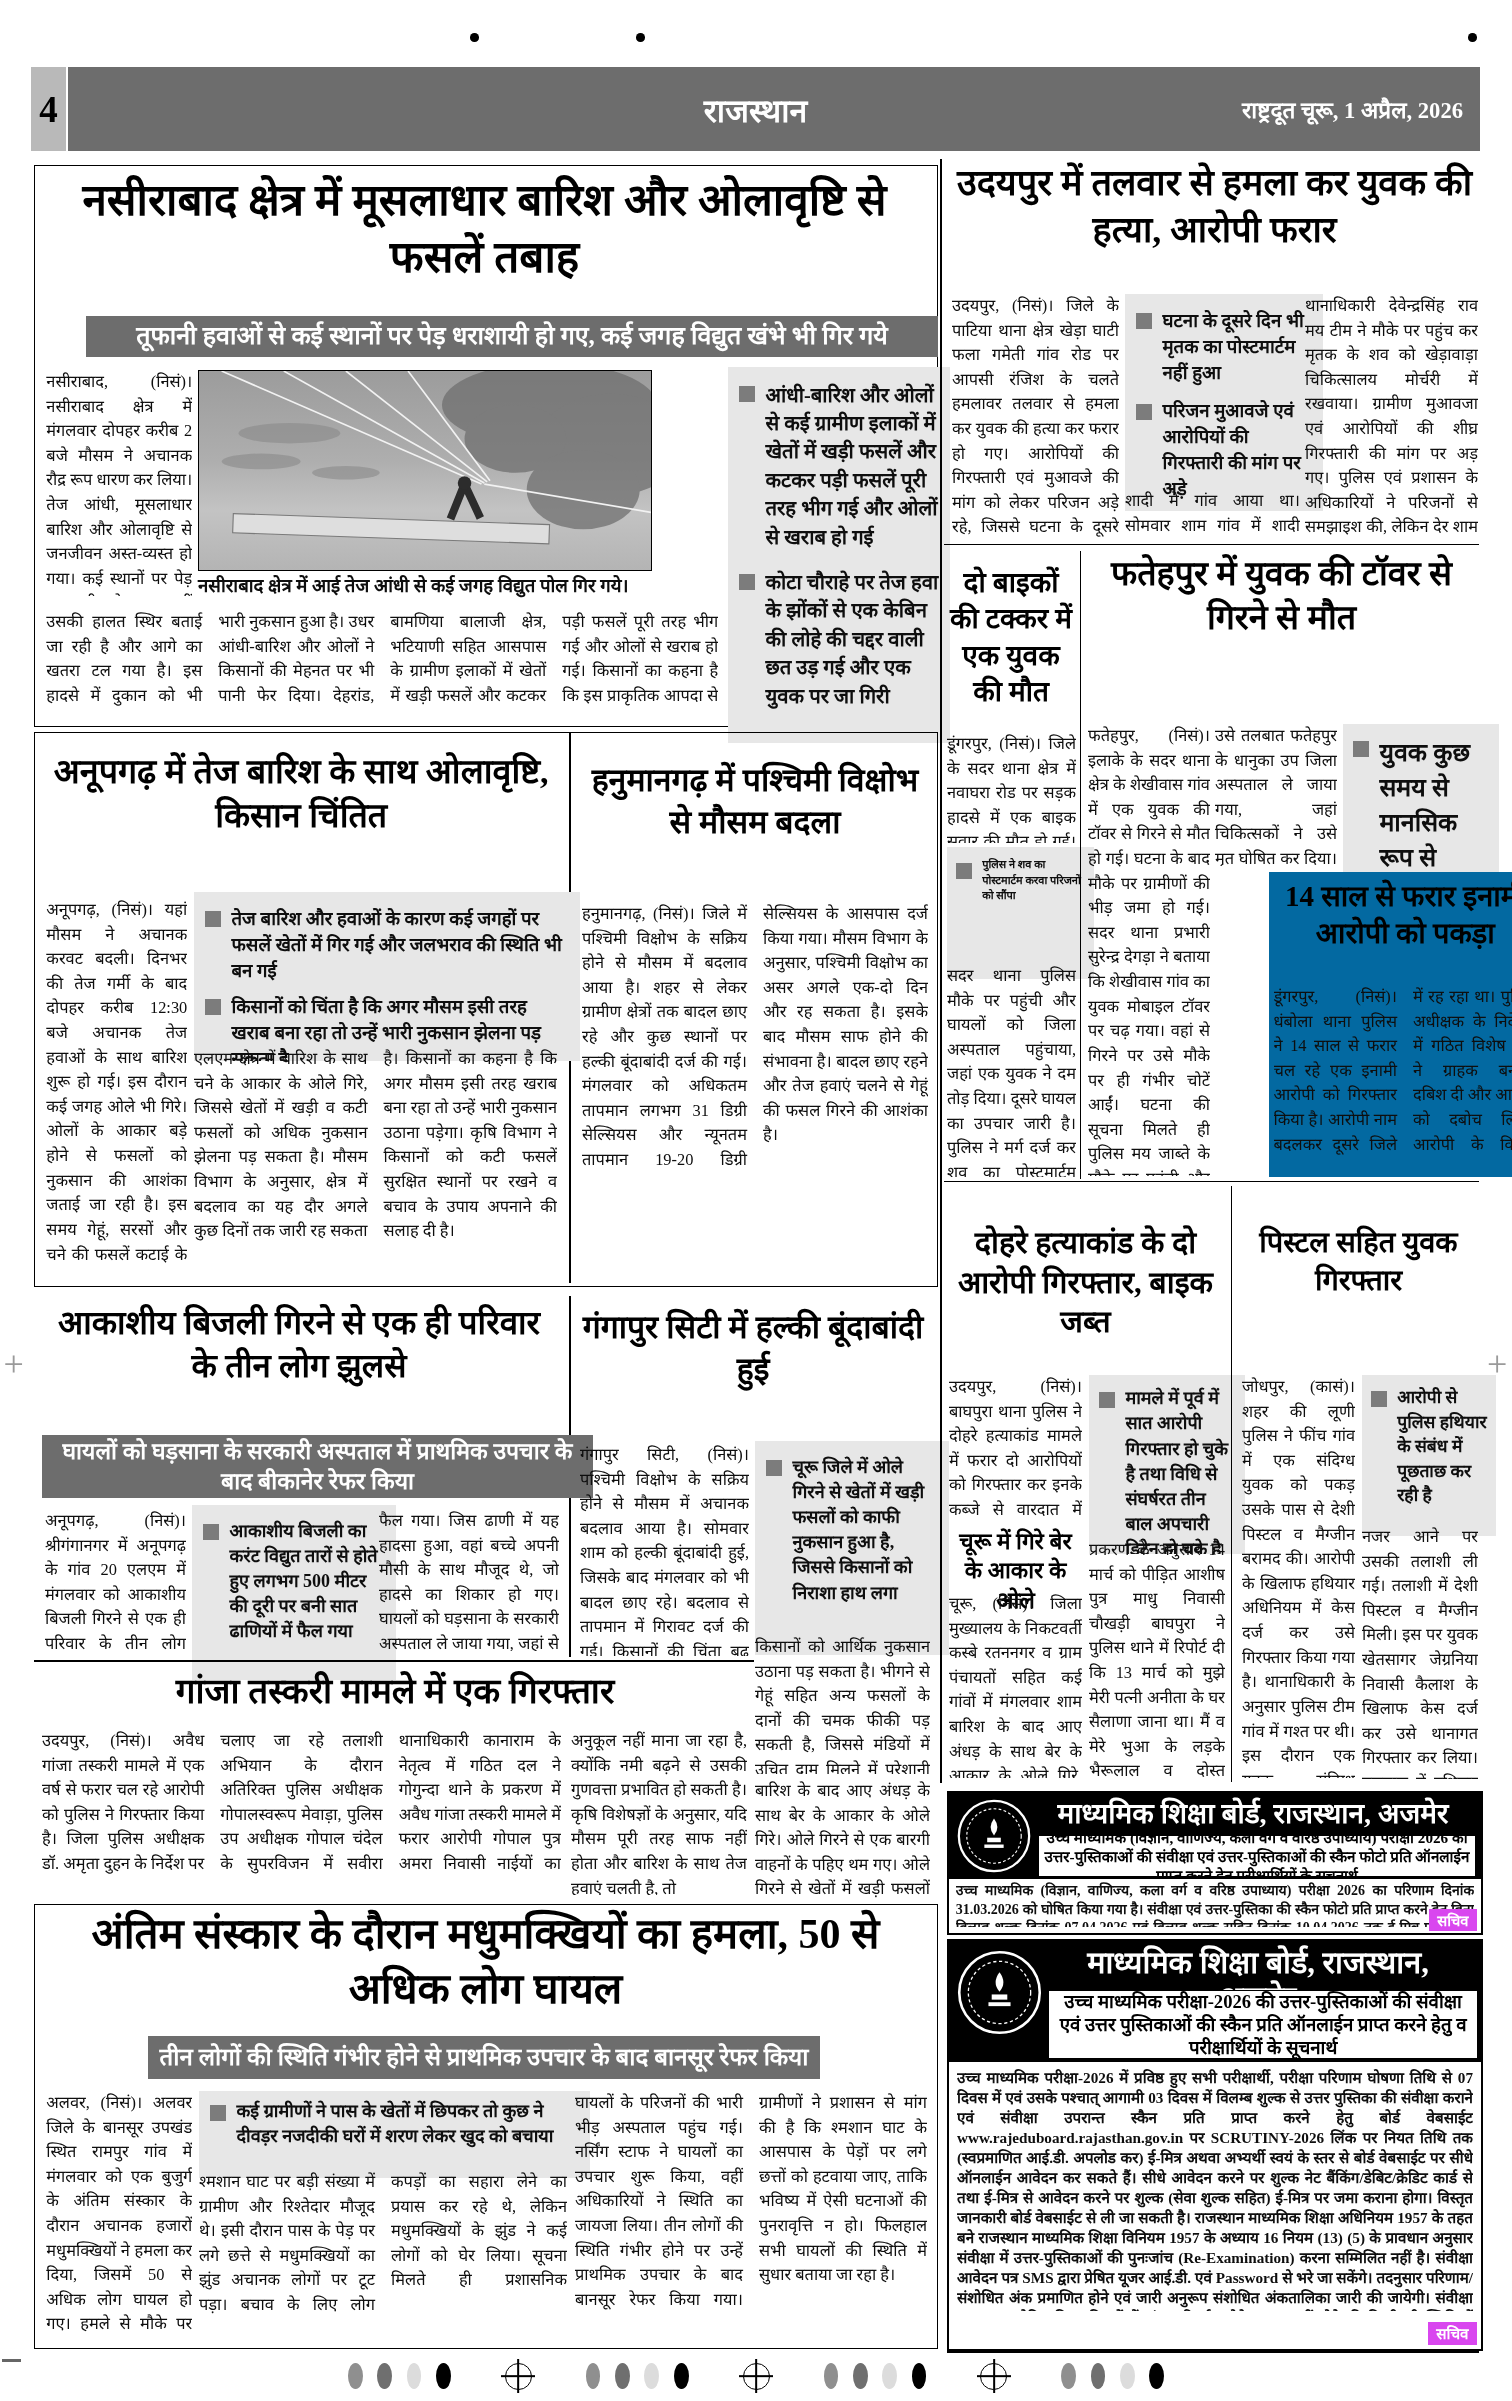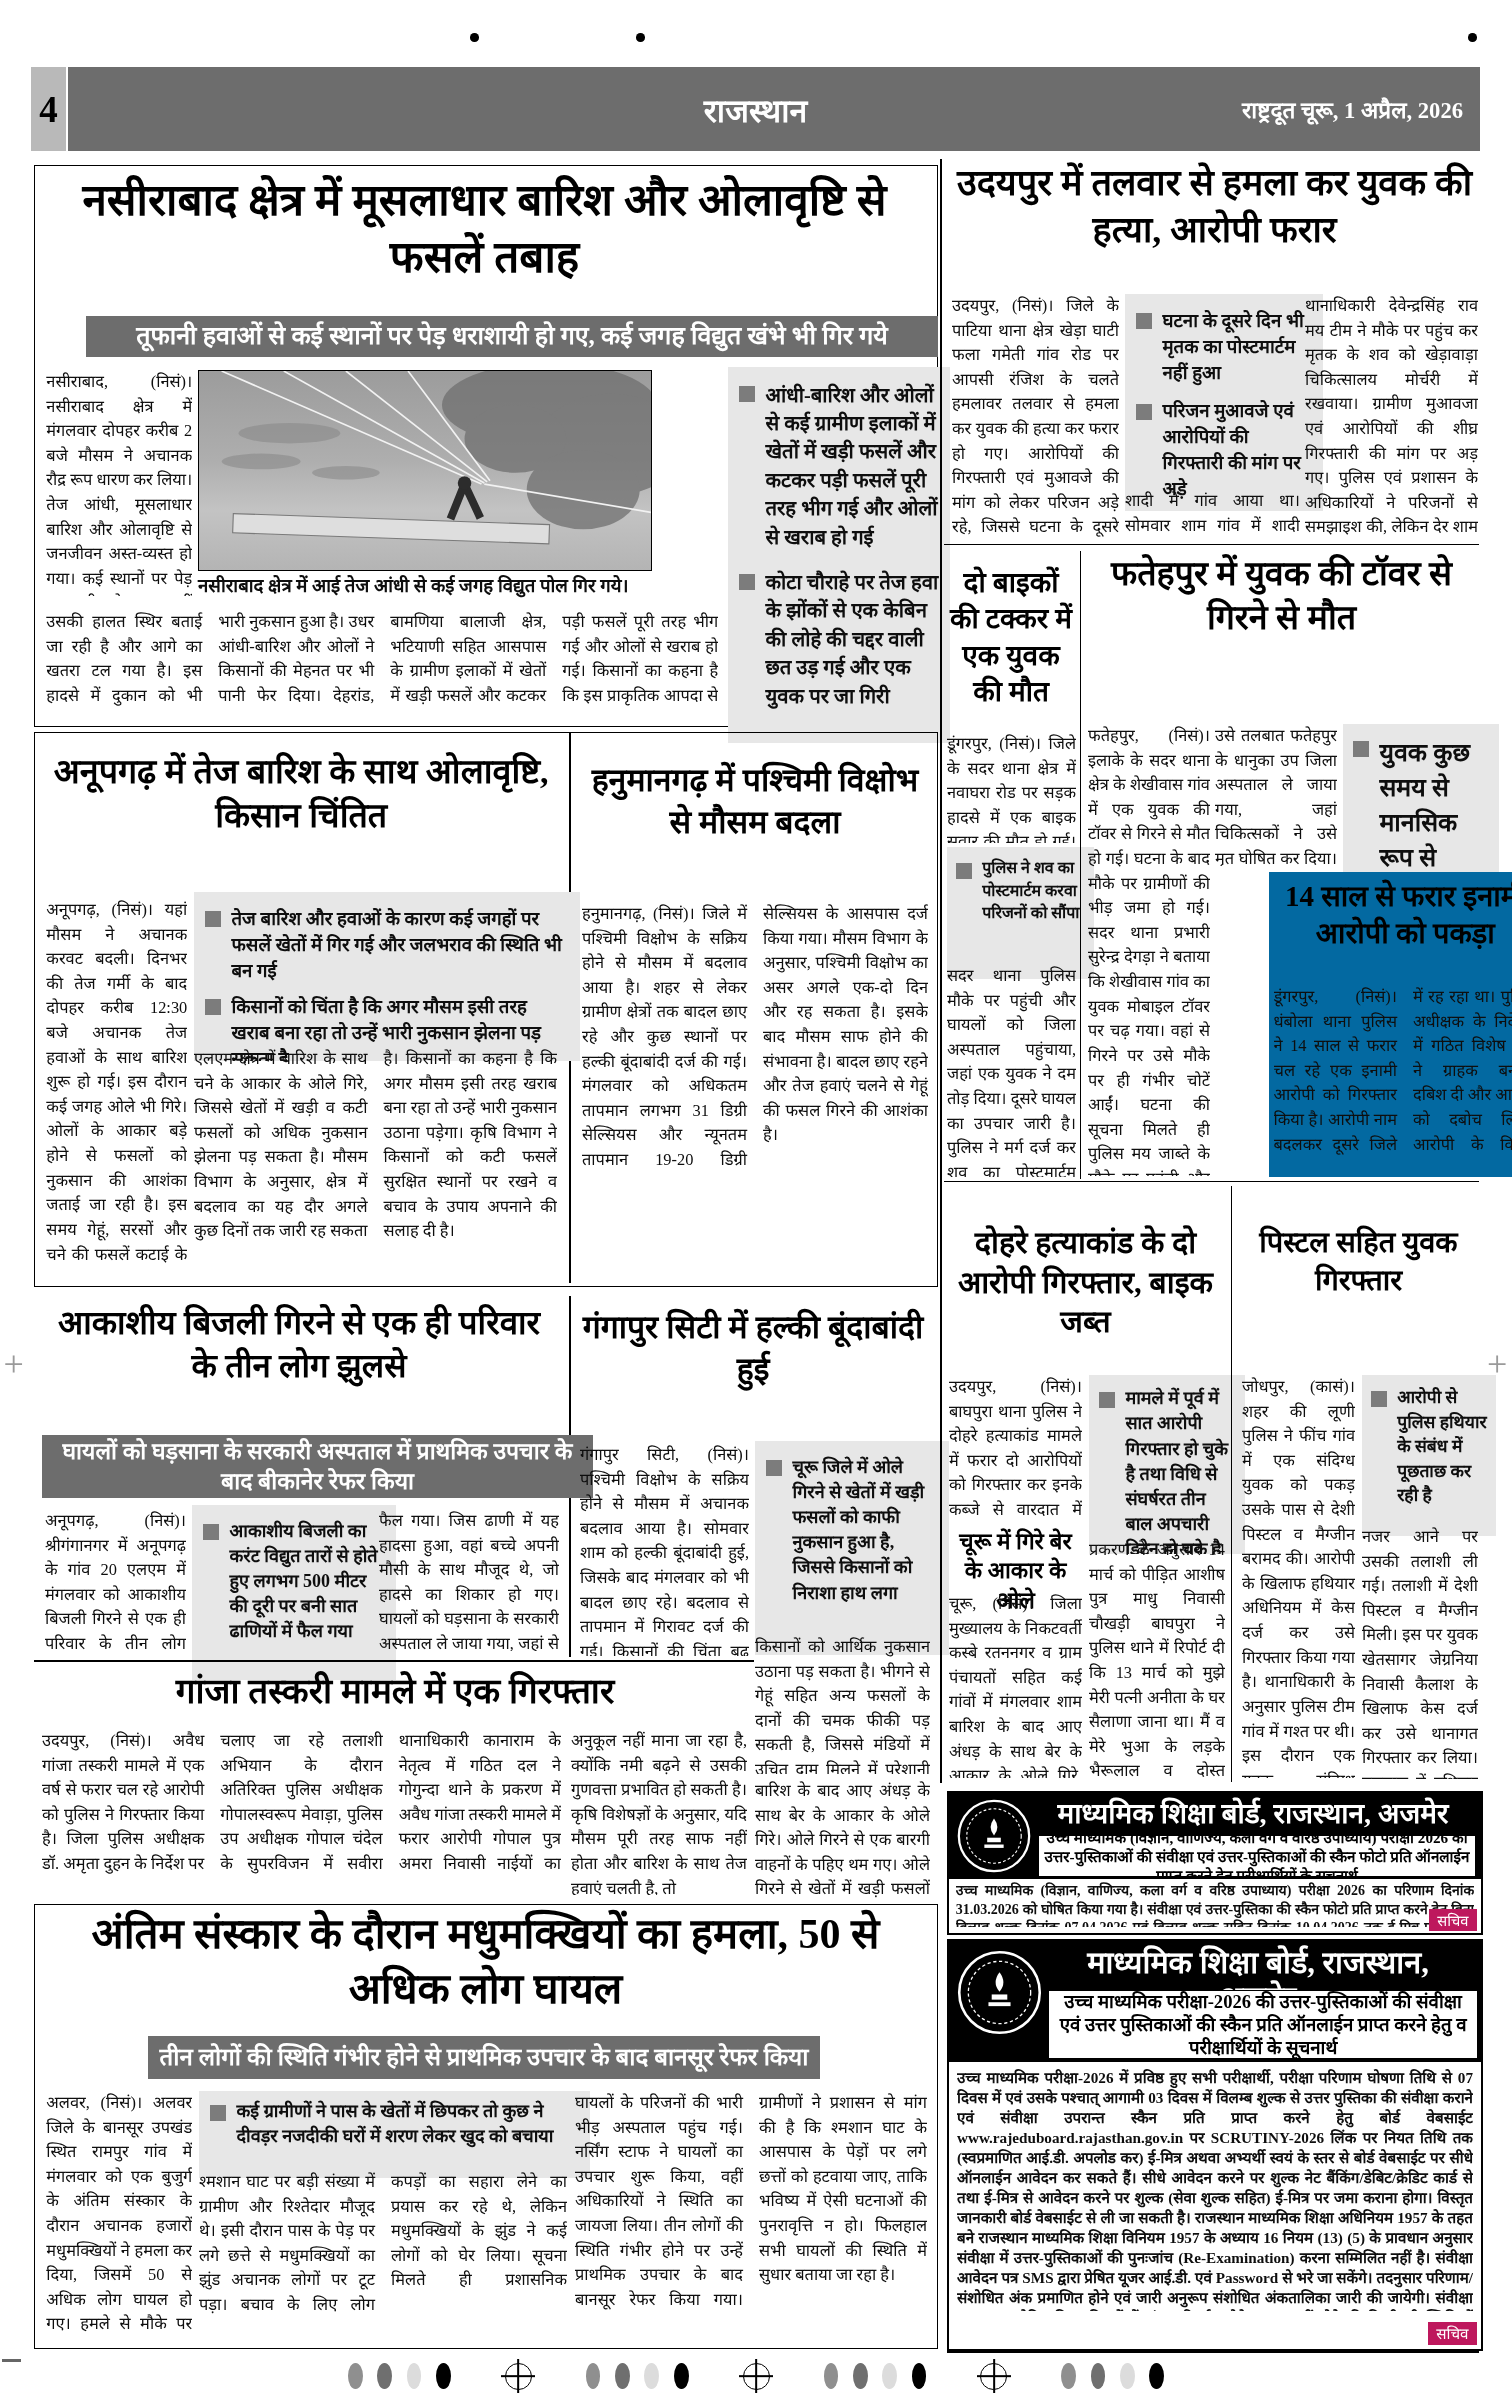--- a/index.html
+++ b/index.html
@@ -16,21 +16,21 @@
   .bullet{display:flex;gap:10.2px;font-weight:700;line-height:1.4;text-align:left;}
   .sq{flex:0 0 16px;width:16px;height:16px;background:#7c7c7c;margin-top:5.6px;}
   .rule{background:#000;}
   .caption{font-weight:700;font-size:18.6px;line-height:1.3;}
   .photoframe{border:1.7px solid #000;background:#b9b9b9;overflow:hidden;}
   .notice{border:2.3px solid #000;background:#fff;overflow:hidden;}
   .nhead{position:relative;background:#000;color:#fff;overflow:hidden;}
   .ntitle{font-weight:700;text-align:center;color:#fff;line-height:1.15;}
   .nsub{background:#fff;color:#000;font-weight:700;text-align:center;display:flex;align-items:center;justify-content:center;line-height:1.25;border:1.7px solid #000;}
   .nbody{font-weight:600;text-align:justify;overflow:hidden;line-height:1.32;}
-  .chip{background:#be185d;color:#fff;font-weight:400;padding:1.1px 8px;}
+  .chip{background:#d946ef;color:#fff;font-weight:700;padding:1.1px 8px;}
   .regrow{display:flex;align-items:center;justify-content:center;gap:54px;}
   .ovals{display:flex;gap:14.7px;}
   .oval{width:14.7px;height:26px;border-radius:50%;}
   .o1{background:#8f8f8f;}.o2{background:#6f6f6f;}.o3{background:#dcdcdc;}.o4{background:#000;}
   .regmark{width:25px;height:25px;border:1.7px solid #000;border-radius:50%;position:relative;}
   .regmark:before{content:"";position:absolute;left:50%;top:-4.5px;bottom:-4.5px;width:1.7px;background:#000;transform:translateX(-50%);}
   .regmark:after{content:"";position:absolute;top:50%;left:-4.5px;right:-4.5px;height:1.7px;background:#000;transform:translateY(-50%);}
   .dot{width:8.5px;height:8.5px;background:#000;border-radius:50%;}
   .plus{font-size:36px;color:#9a9a9a;font-weight:400;line-height:1;}
 </style>
@@ -184,21 +184,21 @@
     </div>
   </div>
   <div class="abs bt" style="left:1125px;top:489px;width:175px;height:51px;">शादी में गांव आया था। सोमवार शाम गांव में शादी समारोह (35) के दौरान पुरानी रंजिश को लेकर कुछ लोगों ने उसे घेर लिया और तलवार से ताबड़तोड़ वार कर दिए।</div>
   <div class="abs bt" style="left:1305px;top:294px;width:173px;height:246px;">थानाधिकारी देवेन्द्रसिंह राव मय टीम ने मौके पर पहुंच कर मृतक के शव को खेड़ावाड़ा चिकित्सालय मोर्चरी में रखवाया। ग्रामीण मुआवजा एवं आरोपियों की शीघ्र गिरफ्तारी की मांग पर अड़ गए। पुलिस एवं प्रशासन के अधिकारियों ने परिजनों से समझाइश की, लेकिन देर शाम तक सहमति नहीं बनी। गांव में तनाव को देखते हुए पुलिस जाब्ता तैनात किया गया है। पुलिस ने हत्या का प्रकरण दर्ज कर फरार आरोपियों की तलाश शुरू कर दी है। उसकी जानकारी सामने आई है।</div>
 
   <div class="abs rule" style="left:944px;top:544px;width:535px;height:1.1px;"></div>
 
   <div class="abs hl" style="left:946px;top:565px;width:130px;font-size:28px;">दो बाइकों की टक्कर में एक युवक की मौत</div>
   <div class="abs bt" style="left:947px;top:732px;width:129px;height:111px;">डूंगरपुर, (निसं)। जिले के सदर थाना क्षेत्र में नवाघरा रोड पर सड़क हादसे में एक बाइक सवार की मौत हो गई। तेज रफ्तार से दौड़ती दो बाइकों की आमने-सामने भिड़ंत में दोनों चालक घायल हो गए।</div>
   <div class="abs gbox" style="left:947px;top:847px;width:129px;height:112px;padding:10.2px 9px;">
-    <div class="bullet" style="font-size:16px;">
+    <div class="bullet" style="font-size:11px;">
       <span class="sq"></span>
       <span>पुलिस ने शव का पोस्टमार्टम करवा परिजनों को सौंपा</span>
     </div>
   </div>
   <div class="abs bt" style="left:947px;top:964px;width:129px;height:213px;">सदर थाना पुलिस मौके पर पहुंची और घायलों को जिला अस्पताल पहुंचाया, जहां एक युवक ने दम तोड़ दिया। दूसरे घायल का उपचार जारी है। पुलिस ने मर्ग दर्ज कर शव का पोस्टमार्टम करवा परिजनों को सौंप दिया। मृतक अपने रिश्तेदार के यहां से लौट रहा था। हादसे की जांच जारी है।</div>
 
   <div class="abs rule" style="left:1080px;top:551px;width:1.1px;height:628px;"></div>
 
   <div class="abs hl" style="left:1085px;top:552px;width:393px;font-size:34px;">फतेहपुर में युवक की टॉवर से गिरने से मौत</div>
   <div class="abs bt" style="left:1088px;top:724px;width:122px;height:452px;">फतेहपुर, (निसं)। इलाके के सदर थाना क्षेत्र के शेखीवास गांव में एक युवक की टॉवर से गिरने से मौत हो गई। घटना के बाद मौके पर ग्रामीणों की भीड़ जमा हो गई। सदर थाना प्रभारी सुरेन्द्र देगड़ा ने बताया कि शेखीवास गांव का युवक मोबाइल टॉवर पर चढ़ गया। वहां से गिरने पर उसे मौके पर ही गंभीर चोटें आईं। घटना की सूचना मिलते ही पुलिस मय जाब्ते के मौके पर पहुंची और घायल को अस्पताल पहुंचाया।</div>

